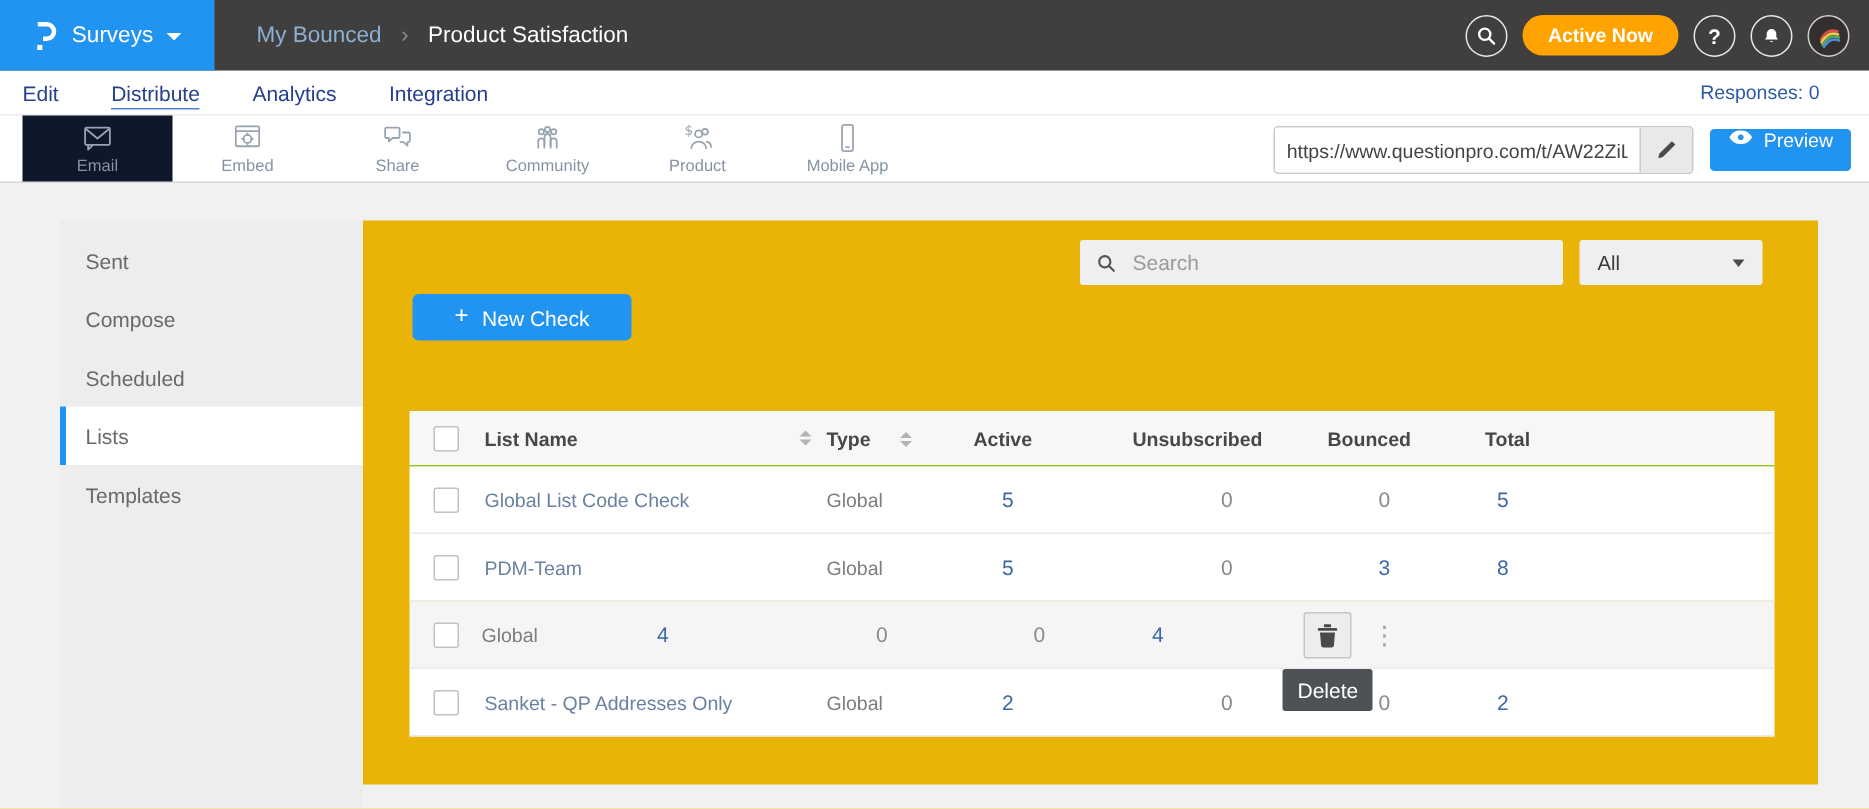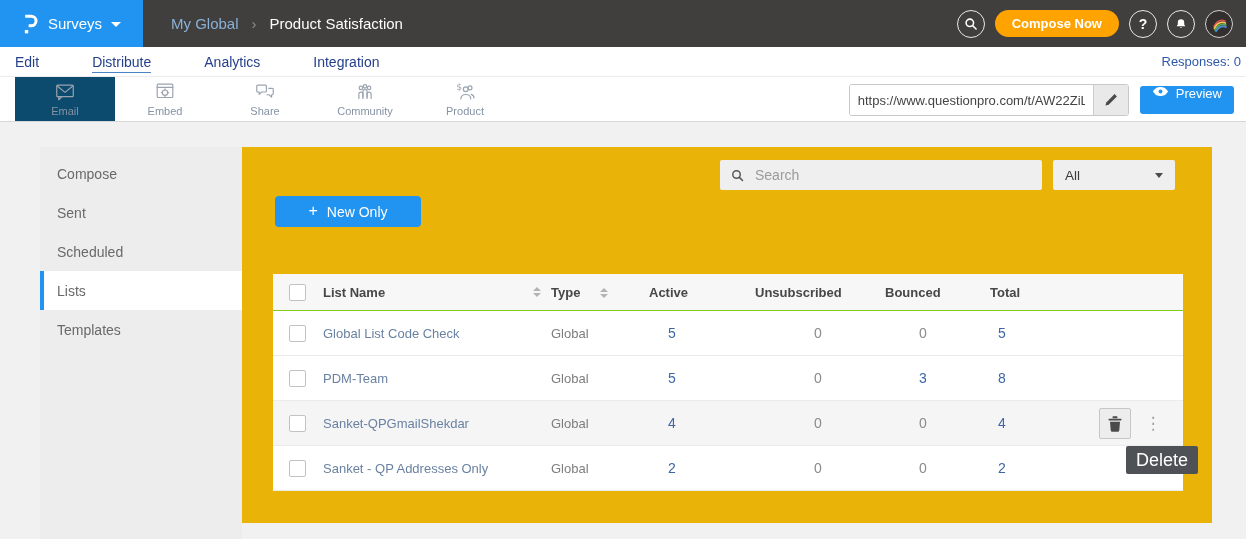--- a/index.html
+++ b/index.html
@@ -15,30 +15,30 @@
   .crumb{color:#8ab0d6;font-size:15px;cursor:pointer;}
   .crumb-sep{color:#8d8d8d;font-size:15px;margin-top:-1px;}
   .page-title{color:#fdfdfd;font-size:15px;}
   .topbar-right{margin-left:auto;display:flex;align-items:center;gap:10px;padding-right:13px;}
   .circle-btn{width:28px;height:28px;border-radius:50%;border:1.6px solid #e9e9e9;background:transparent;display:flex;align-items:center;justify-content:center;cursor:pointer;padding:0;}
   .circle-btn.help::before{content:"?";color:#fff;font-size:14px;font-weight:bold;}
   .upgrade{height:27px;border:none;border-radius:14px;background:var(--upgrade-orange,#ffa300);color:#fff;font-weight:bold;font-size:13px;padding:0 17px;cursor:pointer;font-family:inherit;}
   .avatar{width:28px;height:28px;border-radius:50%;border:1.6px solid #cfcfcf;background:#332f2f;display:flex;align-items:center;justify-content:center;overflow:hidden;cursor:pointer;padding:0;}
 
   
-  .subnav{height:29px;background:#fff;display:flex;align-items:center;padding-left:15px;gap:18px;}
+  .subnav{height:29px;background:#fff;display:flex;align-items:center;padding-left:15px;}
   .subnav-item{position:relative;color:var(--nav-navy,#26418c);font-size:14px;margin-right:35px;cursor:pointer;height:100%;display:flex;align-items:center;}
   .subnav-item.active::after{content:"";position:absolute;left:0;right:0;bottom:3px;height:1px;background:#4a84c4;}
-  .responses{margin-left:auto;padding-right:5px;color:#2c5aa8;font-size:13px;}
+  .responses{margin-left:auto;padding-right:33px;color:#2c5aa8;font-size:13px;}
 
   
   .toolbar{position:relative;height:46px;background:#fff;border-top:1px solid #ececec;border-bottom:1px solid #d8d8d8;box-sizing:border-box;}
   .channels{display:flex;padding-left:15px;height:100%;}
   .channel{width:100px;height:100%;display:flex;flex-direction:column;align-items:center;justify-content:center;gap:2px;cursor:pointer;}
-  .channel.active{background:#0c4a6e;}
+  .channel.active{background:#0f172a;}
   .channel svg{stroke:#9aa4b0;fill:none;stroke-width:1.3;stroke-linecap:round;stroke-linejoin:round;}
   .channel .clabel{font-size:11px;color:#8593a4;}
   .toolbar-right{position:absolute;right:12px;top:7px;display:flex;align-items:center;gap:11px;}
   .url-wrap{width:280px;height:32px;border:1px solid #c9c9c9;border-radius:3px;background:#fff;display:flex;align-items:stretch;box-sizing:border-box;overflow:hidden;}
   .url-input{flex:1;border:0;outline:0;font-size:13px;color:#444;padding:0 8px;min-width:0;font-family:inherit;background:#fff;}
   .pencil-btn{width:35px;background:#e9e9e9;border:none;border-left:1px solid #cccccc;display:flex;align-items:center;justify-content:center;cursor:pointer;padding:0;}
   .preview-btn{height:28px;border:none;border-radius:3px;background:var(--accent-blue,#2193f0);color:#fff;font-size:13px;display:flex;gap:7px;padding:0 12px;cursor:pointer;font-family:inherit;}
 
   
   .content{position:absolute;top:122px;left:0;right:0;bottom:0;background:#f1f1f1;}
@@ -80,51 +80,51 @@
   .sort .down{border-top:4px solid #b3b3b3;}
   .c-name .sort{margin-left:auto;margin-right:10px;}
   .c-type .sort{margin-left:16px;vertical-align:middle;}
   .list-link{color:var(--name-blue,#6a82a2);text-decoration:none;cursor:pointer;}
   .type-val{color:#7d7d7d;}
   .num a{color:var(--link-blue,#3c66a4);font-size:14px;text-decoration:none;cursor:pointer;}
   .num.muted a{color:#8a8a8a;}
   .trash-btn{position:absolute;left:29px;top:7px;width:32px;height:31px;background:#ededed;border:1px solid #c6c6c6;border-radius:2px;display:flex;align-items:center;justify-content:center;cursor:pointer;padding:0;box-sizing:border-box;}
   .kebab{position:absolute;left:72px;top:7px;width:22px;height:31px;display:flex;align-items:center;justify-content:center;color:#a3a3a3;font-size:17px;cursor:pointer;}
   .kebab::before{content:"\22EE";}
-  .tooltip{position:absolute;left:15px;top:45px;height:28px;background:#4e5256;color:#fff;font-size:18px;display:flex;align-items:center;padding:0 10px;border-radius:2px;z-index:5;white-space:nowrap;margin-left:41px;}
+  .tooltip{position:absolute;left:15px;top:45px;height:28px;background:#4e5256;color:#fff;font-size:14px;display:flex;align-items:center;padding:0 10px;border-radius:2px;z-index:5;white-space:nowrap;}
 </style>
 </head>
 <body>
 
 <div class="app">
 
   <header class="topbar">
     <div class="brand">
       <span style="display:flex;">
         <svg width="17" height="22" viewBox="0 0 24 30">
           <path d="M4.5 4 h8.5 a6.8 6.8 0 0 1 0 13.6 h-3.6" fill="none" stroke="#fff" stroke-width="4.2"></path>
           <rect x="4" y="23.4" width="4.8" height="4.8" fill="#fff"></rect>
         </svg>
       </span>
       <span class="prod">Surveys</span>
       <span class="caret"></span>
     </div>
     <div class="crumbs">
-      <span class="crumb">My Global</span>
+      <span class="crumb">My Bounced</span>
       <span class="crumb-sep">›</span>
       <span class="page-title">Product Satisfaction</span>
     </div>
     <div class="topbar-right">
       <button class="circle-btn">
         <svg width="14" height="14" viewBox="0 0 18 18">
             <circle cx="7.5" cy="7.5" r="4.8" fill="none" stroke="#fff" stroke-width="2"></circle>
             <line x1="11.2" y1="11.2" x2="15.5" y2="15.5" stroke="#fff" stroke-width="2" stroke-linecap="round"></line>
           </svg>
       </button>
-      <button class="upgrade">Compose Now</button>
+      <button class="upgrade">Active Now</button>
       <button class="circle-btn help"></button>
       <button class="circle-btn">
         <svg width="14" height="14" viewBox="0 0 24 24">
             <path d="M12 4a5.5 5.5 0 0 0-5.5 5.5V13l-1.9 2.9h14.8L17.5 13V9.5A5.5 5.5 0 0 0 12 4z" fill="#fff"></path>
             <path d="M10.2 17.6a1.9 1.9 0 0 0 3.6 0z" fill="#fff"></path>
           </svg>
       </button>
       <button class="avatar">
         <svg width="20" height="20" viewBox="0 0 20 20" fill="none" stroke-width="1.7" stroke-linecap="round">
           <path d="M5 12.5 Q9 4.5 16 7" stroke="#d94f4f"></path>
@@ -194,20 +194,29 @@
           <svg width="24" height="22" viewBox="0 0 24 24">
               <text x="2.5" y="9.5" font-size="10" fill="#9aa4b0" stroke="none" font-family="DejaVu Sans">$</text>
               <circle cx="17.5" cy="7.5" r="2.1"></circle>
               <circle cx="12.8" cy="9" r="2.6"></circle>
               <path d="M7.5 19.5a5.4 4.8 0 0 1 10.8 0"></path>
               <path d="M18.8 14.6a4.6 4 0 0 1 3 3.9"></path>
             </svg>
         </span>
         <span class="clabel">Product</span>
       </div>
+      <div class="channel">
+        <span style="display:flex;">
+          <svg width="24" height="22" viewBox="0 0 24 24">
+              <rect x="8" y="2.5" width="8" height="19" rx="1.5"></rect>
+              <line x1="11" y1="18.6" x2="13" y2="18.6"></line>
+            </svg>
+        </span>
+        <span class="clabel">Mobile App</span>
+      </div>
     </div>
     <div class="toolbar-right">
       <div class="url-wrap">
         <input class="url-input" type="text" value="https://www.questionpro.com/t/AW22ZiLz6" style="">
         <button class="pencil-btn">
           <svg width="14" height="14" viewBox="0 0 14 14">
               <path d="M10.6 1.1l2.3 2.3-8.3 8.3-3.1.8.8-3.1z" fill="#4a4a4a"></path>
             </svg>
         </button>
       </div>
@@ -219,22 +228,22 @@
             </svg>
         </span>
         <span>Preview</span>
       </button>
     </div>
   </div>
 
   <div class="content">
 
     <aside class="sidebar">
+      <div class="side-item">Sent</div>
       <div class="side-item">Compose</div>
-      <div class="side-item">Sent</div>
       <div class="side-item">Scheduled</div>
       <div class="side-item active">Lists</div>
       <div class="side-item">Templates</div>
     </aside>
 
     <main class="panel">
 
       <div class="search-box">
         <span style="display:flex;">
           <svg width="13" height="13" viewBox="0 0 16 16">
@@ -245,21 +254,21 @@
         <input class="search-input" type="text" placeholder="Search" style="">
       </div>
 
       <div class="filter">
         <span>All</span>
         <span class="caret"></span>
       </div>
 
       <button class="new-list">
         <span class="plus">+</span>
-        <span>New Only</span>
+        <span>New Check</span>
       </button>
 
       <div class="ltable">
         <div class="thead">
           <div class="c-cb">
               <span class="checkbox"></span>
             </div>
           <div class="c-name">
             <span>List Name</span>
             <span class="sort">
@@ -308,23 +317,20 @@
           <div class="c-unsub num muted"><a>0</a></div>
           <div class="c-bounced num"><a>3</a></div>
           <div class="c-total num"><a>8</a></div>
           <div class="c-actions"></div>
         </div>
 
         <div class="trow hovered">
           <div class="c-cb">
               <span class="checkbox"></span>
             </div>
-          <div class="c-name">
-              <a class="list-link">Sanket-QPGmailShekdar</a>
-            </div>
           <div class="c-type type-val">Global</div>
           <div class="c-active num"><a>4</a></div>
           <div class="c-unsub num muted"><a>0</a></div>
           <div class="c-bounced num muted"><a>0</a></div>
           <div class="c-total num"><a>4</a></div>
           <div class="c-actions">
             <button class="trash-btn">
               <span style="display:flex;">
                 <svg width="14" height="16" viewBox="0 0 14 16">
                     <rect x="4.6" y="0.2" width="4.8" height="2" rx="0.5" fill="#4a4a4a"></rect>

